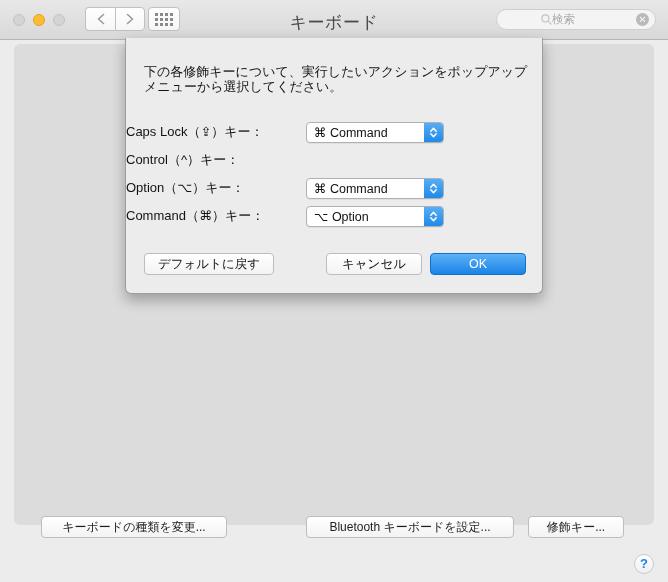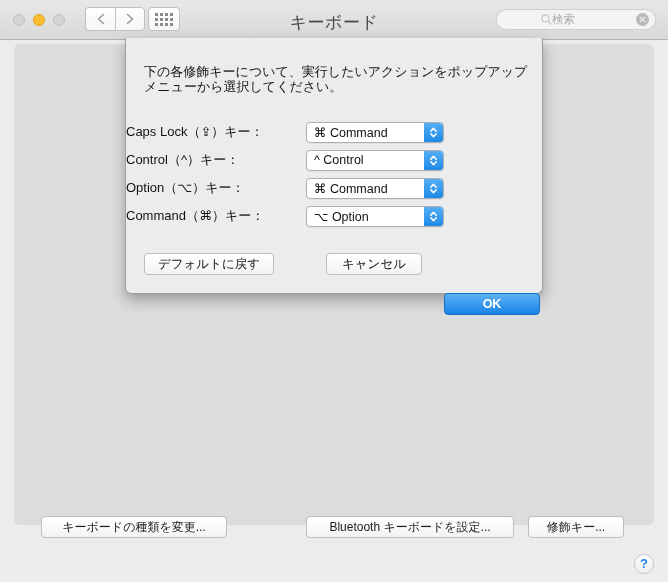--- a/index.html
+++ b/index.html
@@ -293,26 +293,25 @@
     white-space: nowrap;
   }
   .btn.plain {
     background: linear-gradient(to bottom, #ffffff 0%, #f3f3f3 100%);
     border: 1px solid #bdbdbd;
     color: #151515;
   }
   .btn.defaults { left: 18px;  top: 15px; width: 130px; }
   .btn.cancel   { left: 200px; top: 15px; width: 96px; }
   .btn.ok {
-    left: 318px; top: 15px; width: 96px;
+    left: 304px; top: 15px; width: 96px;
     background: linear-gradient(to bottom, #5cb1f6 0%, #1b83e6 100%);
     border: 1px solid #1170c9;
     color: #ffffff;
-    font-weight: bold;
-    margin-top: 40px;
+    font-weight: normal;
   }
 </style>
 </head>
 <body>
 
 <div class="window">
 
   <div class="titlebar">
 
     <div class="traffic">
@@ -394,29 +393,20 @@
             <svg width="9" height="13" viewBox="0 0 9 13">
                 <polyline points="1.8,5.2 4.5,2.2 7.2,5.2" fill="none" stroke="#ffffff" stroke-width="1.5" stroke-linecap="round" stroke-linejoin="round"></polyline>
                 <polyline points="1.8,7.8 4.5,10.8 7.2,7.8" fill="none" stroke="#ffffff" stroke-width="1.5" stroke-linecap="round" stroke-linejoin="round"></polyline>
               </svg>
           </span>
         </div>
       </div>
 
       <div class="row">
         <div class="row-label">Control（^）キー：</div>
-        <div class="popup">
-          <span class="popup-value">^ Control</span>
-          <span class="popup-arrows">
-            <svg width="9" height="13" viewBox="0 0 9 13">
-                <polyline points="1.8,5.2 4.5,2.2 7.2,5.2" fill="none" stroke="#ffffff" stroke-width="1.5" stroke-linecap="round" stroke-linejoin="round"></polyline>
-                <polyline points="1.8,7.8 4.5,10.8 7.2,7.8" fill="none" stroke="#ffffff" stroke-width="1.5" stroke-linecap="round" stroke-linejoin="round"></polyline>
-              </svg>
-          </span>
-        </div>
       </div>
 
       <div class="row">
         <div class="row-label">Option（⌥）キー：</div>
         <div class="popup">
           <span class="popup-value">⌘ Command</span>
           <span class="popup-arrows">
             <svg width="9" height="13" viewBox="0 0 9 13">
                 <polyline points="1.8,5.2 4.5,2.2 7.2,5.2" fill="none" stroke="#ffffff" stroke-width="1.5" stroke-linecap="round" stroke-linejoin="round"></polyline>
                 <polyline points="1.8,7.8 4.5,10.8 7.2,7.8" fill="none" stroke="#ffffff" stroke-width="1.5" stroke-linecap="round" stroke-linejoin="round"></polyline>

